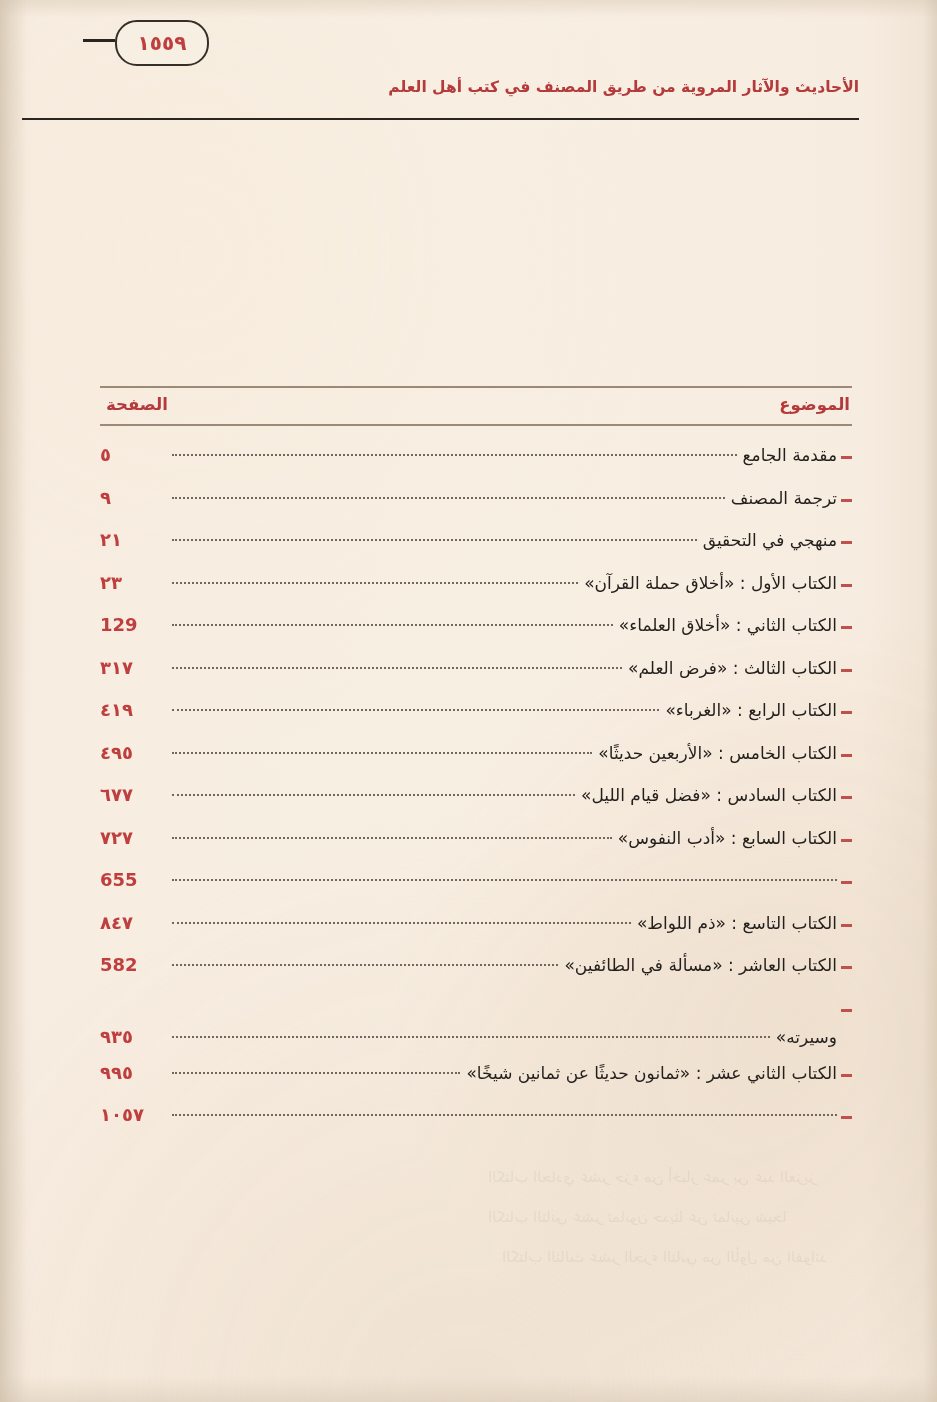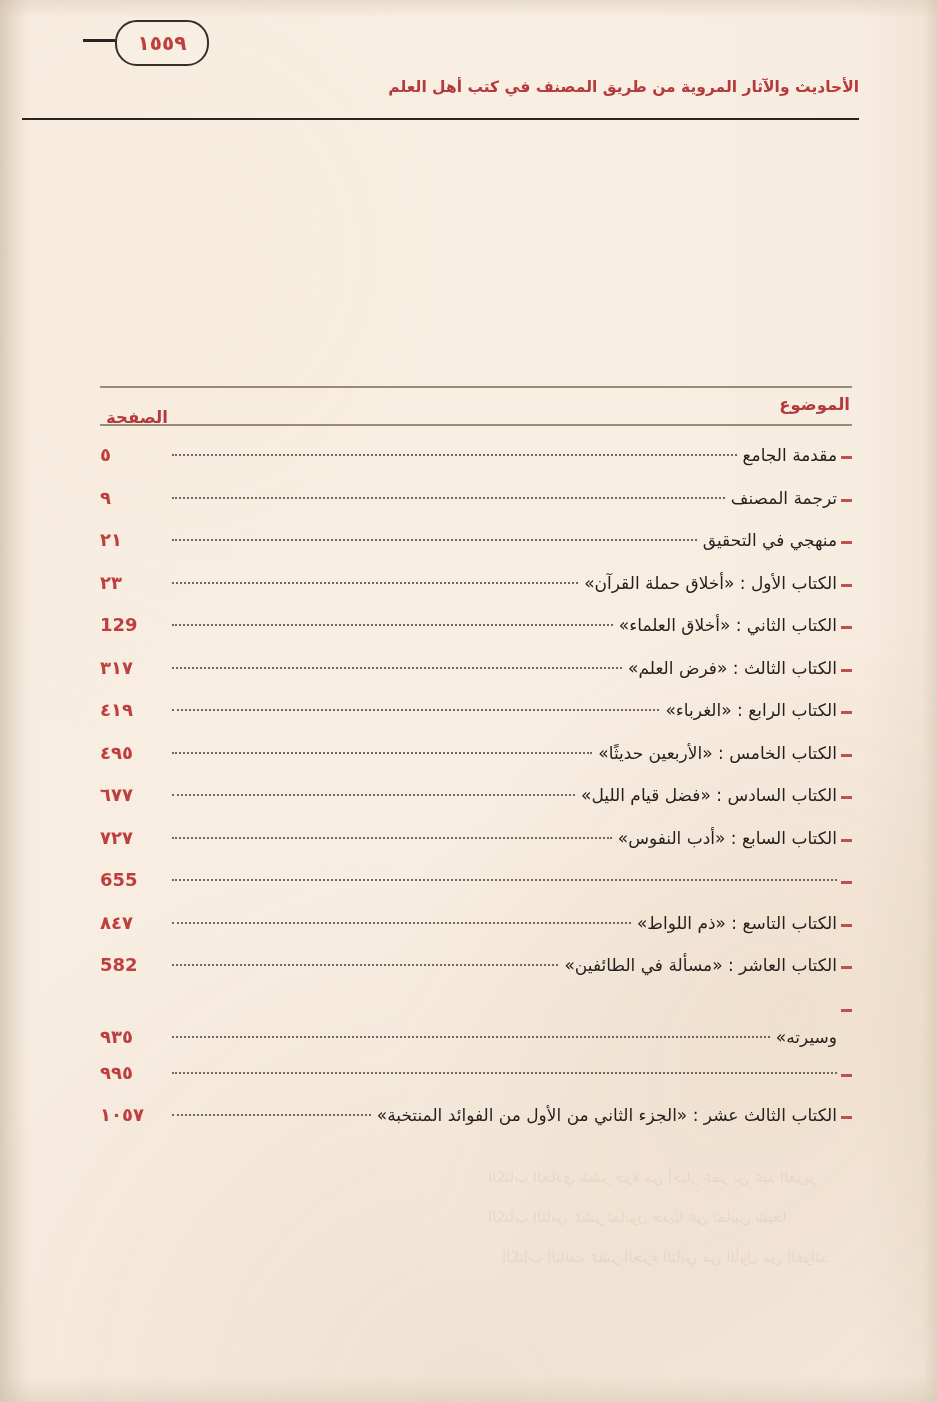--- a/index.html
+++ b/index.html
@@ -179,21 +179,20 @@
     font-weight: bold;
     color: #b43a3c;
   }
   .col-page {
     position: absolute;
     left: 6px;
     top: 9px;
     font-size: 16.5px;
     font-weight: bold;
     color: #b43a3c;
-    margin-top: 13px;
   }
 
   .toc-body {
     padding-top: 18px;
   }
   .toc-row {
     display: flex;
     align-items: flex-start;
     direction: rtl;
     margin-bottom: 17.5px;
@@ -434,30 +433,30 @@
             <span class="entry">وسيرته»</span>
             <span class="leader"></span>
             <span class="pageno">٩٣٥</span>
           </div>
         </div>
         <div class="toc-row">
           <div class="bullet">
             <i></i>
           </div>
           <div class="row-main">
+            <span class="entry">الكتاب الثاني عشر : «ثمانون حديثًا عن ثمانين شيخًا»</span>
             <span class="leader"></span>
             <span class="pageno">٩٩٥</span>
           </div>
         </div>
         <div class="toc-row">
           <div class="bullet">
             <i></i>
           </div>
           <div class="row-main">
-            <span class="entry">الكتاب الثالث عشر : «الجزء الثاني من الأول من الفوائد المنتخبة»</span>
             <span class="leader"></span>
             <span class="pageno">١٠٥٧</span>
           </div>
         </div>
       </div>
   </div>
 
 </div>
 
 </body></html>

